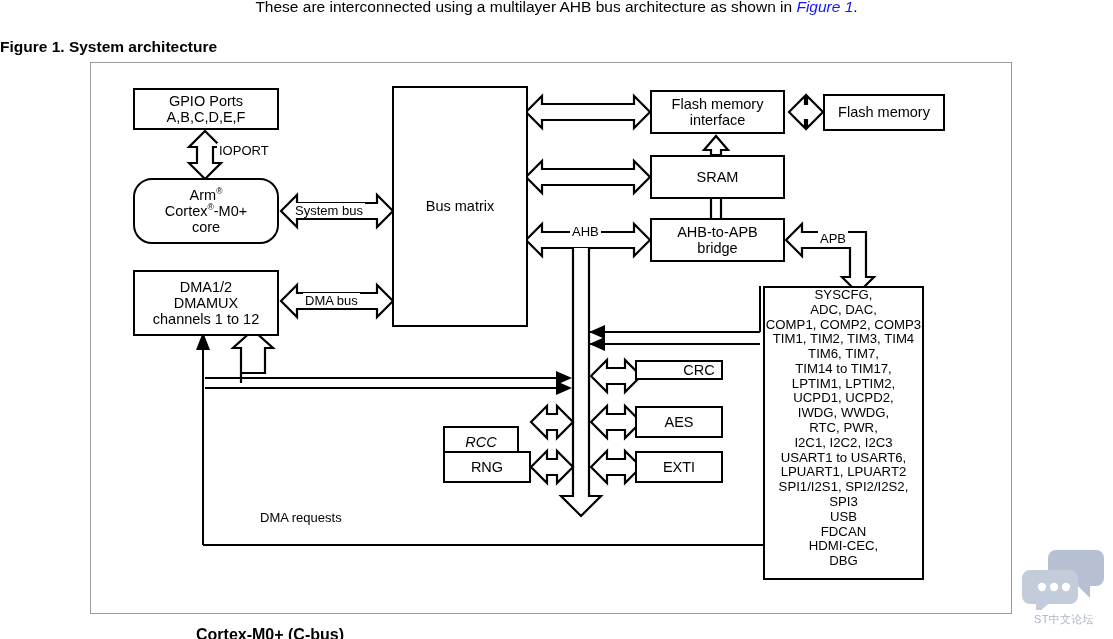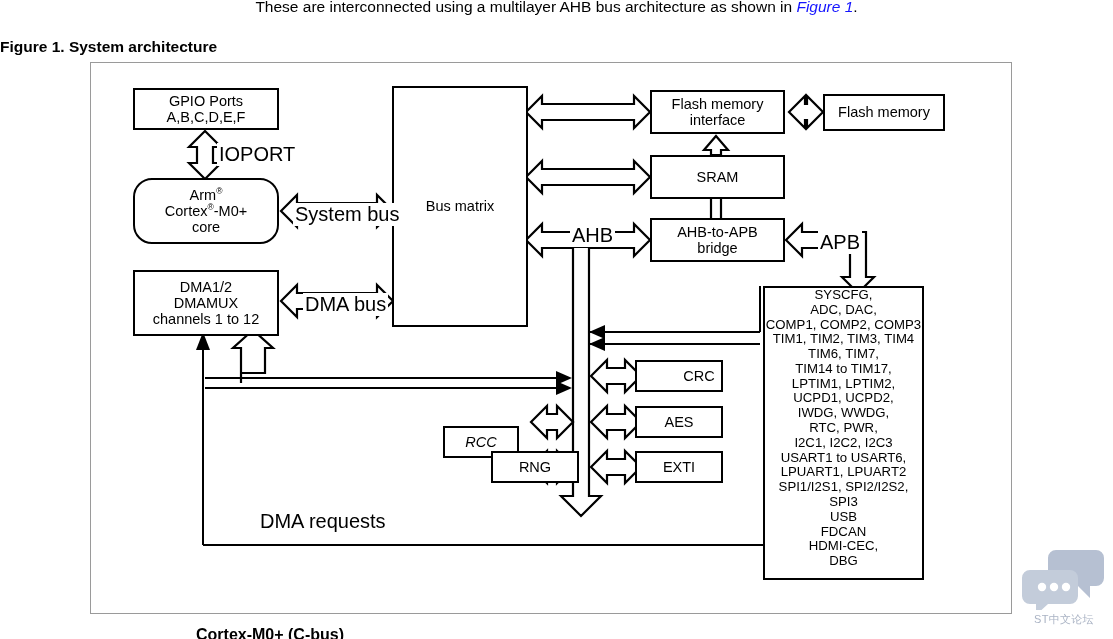--- a/index.html
+++ b/index.html
@@ -23,21 +23,21 @@
 
   
   .blk{box-sizing:border-box;border:2px solid #000;background:#fff;
        display:flex;align-items:center;justify-content:center;
        text-align:center;font-size:14.5px;line-height:1.12;z-index:5;}
   .blk .lbl{display:block;white-space:pre-line;}
   .small{font-size:13.2px;}
   sup{font-size:8.5px;vertical-align:super;line-height:0;}
 
   
-  .txt{font-size:20px;z-index:9;background:#fff;padding:0 2px;white-space:nowrap;}
+  .txt{font-size:13px;z-index:9;background:#fff;padding:0 2px;white-space:nowrap;}
 
   svg.ov{position:absolute;left:0;top:0;width:1113px;height:639px;
          pointer-events:none;z-index:3;}
 
   
   #watermark{left:1020px;top:548px;width:88px;height:84px;z-index:20;}
   #watermark .wtxt{position:absolute;left:0;top:64px;width:88px;text-align:center;
                    font-size:11px;color:#aab3c4;letter-spacing:.3px;}
   
   #bottom-clip{left:196px;top:626px;font-size:16px;font-weight:bold;
@@ -136,34 +136,34 @@
 
 <div class="abs blk" style="left:650px;top:155px;width:135px;height:44px;">
   <span class="lbl">SRAM</span>
 </div>
 
 <div class="abs blk" style="left:650px;top:218px;width:135px;height:44px;">
   <span class="lbl">AHB-to-APB
 bridge</span>
 </div>
 
-<div class="abs blk" style="left:635px;top:360px;width:88px;height:32px;padding-left:40px;">
+<div class="abs blk" style="left:635px;top:360px;width:88px;height:20px;padding-left:40px;">
   <span class="lbl">CRC</span>
 </div>
 <div class="abs blk" style="left:635px;top:406px;width:88px;height:32px;">
   <span class="lbl">AES</span>
 </div>
 <div class="abs blk" style="left:635px;top:451px;width:88px;height:32px;">
   <span class="lbl">EXTI</span>
 </div>
 
 <div class="abs blk" style="left:443px;top:426px;width:76px;height:32px;font-style:italic;">
   <span class="lbl">RCC</span>
 </div>
-<div class="abs blk" style="left:443px;top:451px;width:88px;height:32px;margin-left:48px;">
+<div class="abs blk" style="left:443px;top:451px;width:88px;height:32px;">
   <span class="lbl">RNG</span>
 </div>
 
 <div class="abs blk small" style="left:763px;top:286px;width:161px;height:294px;align-items:flex-start;">
   <span class="lbl">SYSCFG,
 ADC, DAC,
 COMP1, COMP2, COMP3
 TIM1, TIM2, TIM3, TIM4
 TIM6, TIM7,
 TIM14 to TIM17,

